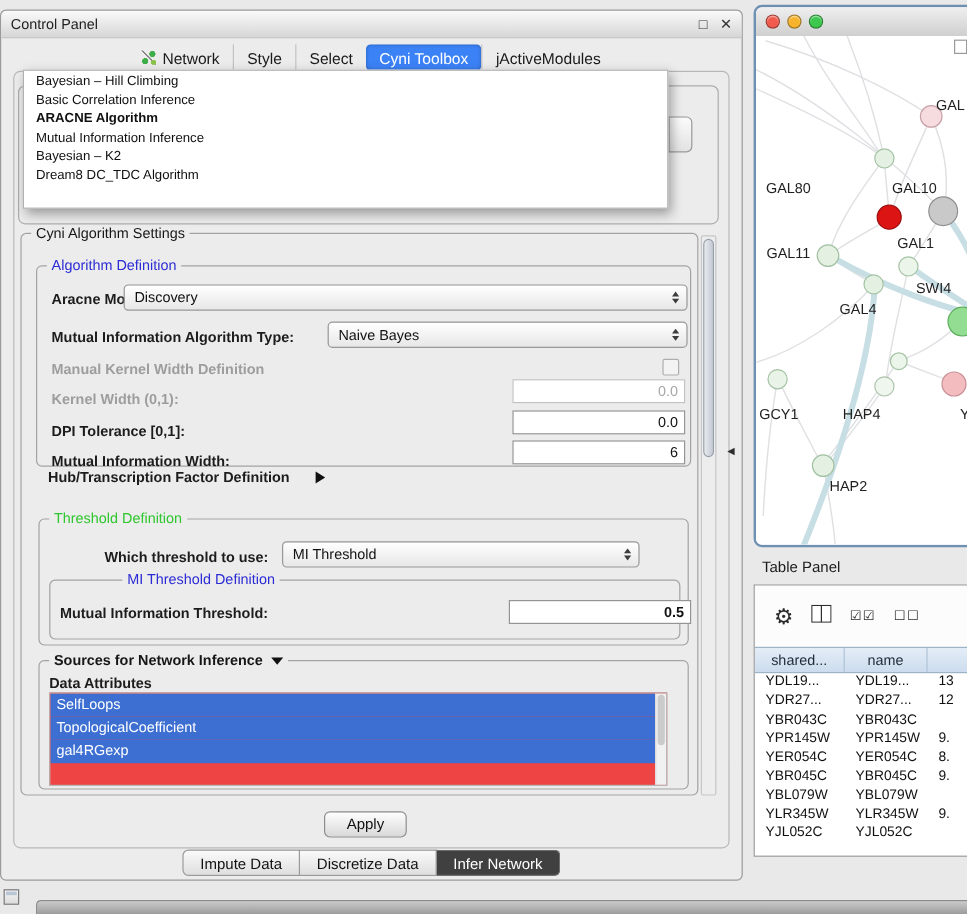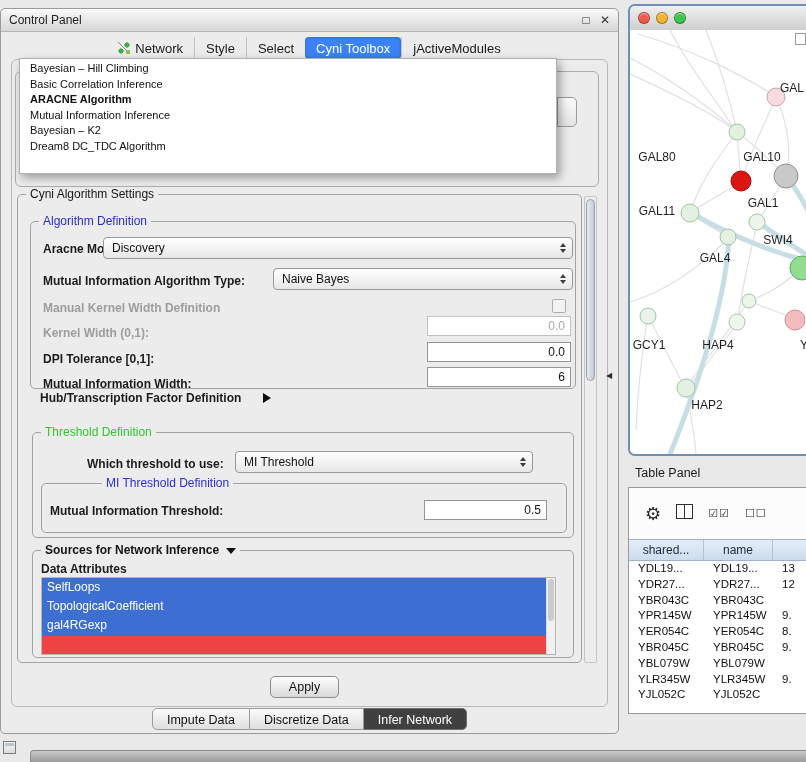--- a/index.html
+++ b/index.html
@@ -222,21 +222,21 @@
           <span>MI Threshold</span>
           <span class="arrows">
               <i class="up"></i>
               <i class="down"></i>
             </span>
         </div>
 
         <div class="gbox inner-mi-box">
           <span class="box-label blue" style="left: 20px; color: rgb(43, 43, 213); margin-left: 40px;">MI Threshold Definition</span>
           <span class="plabel" style="left:8px;top:20px">Mutual Information Threshold:</span>
-          <input class="field" style="left: 382px; top: 16px; width: 123px;" readonly="" value="0.5">
+          <input class="field" style="left: 382px; top: 16px; width: 152px; font-weight: bold;" readonly="" value="0.5">
         </div>
       </div>
 
       <div class="gbox sources-box">
         <span class="box-label"><span>Sources for Network Inference</span><span class="caret-down"></span></span>
         <span class="plabel" style="left:8px;top:11px">Data Attributes</span>
         <div class="attr-list">
           <div class="attr-items" id="attr-items">
               <div class="attr-item" style="background: rgb(61, 111, 210);">SelfLoops</div>
               <div class="attr-item" style="background: rgb(61, 111, 210);">TopologicalCoefficient</div>

